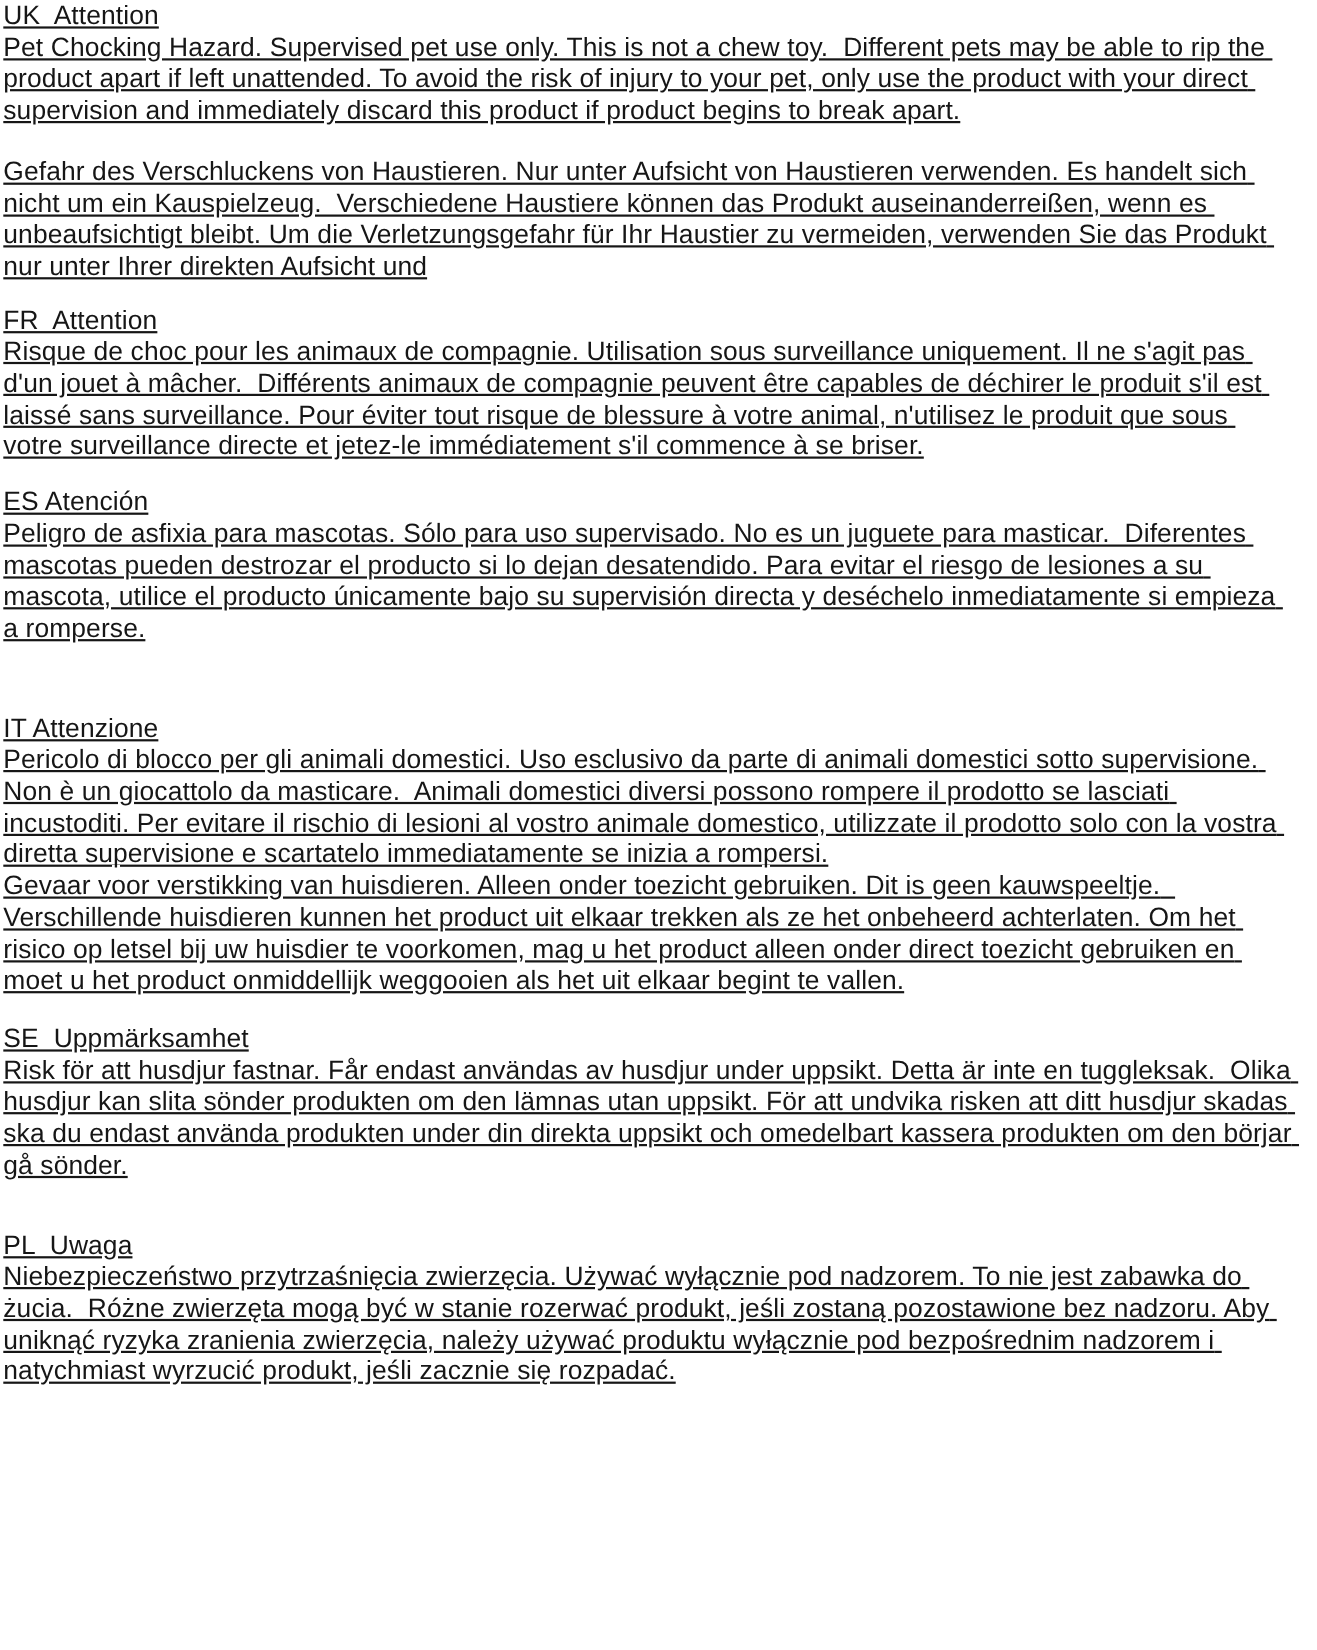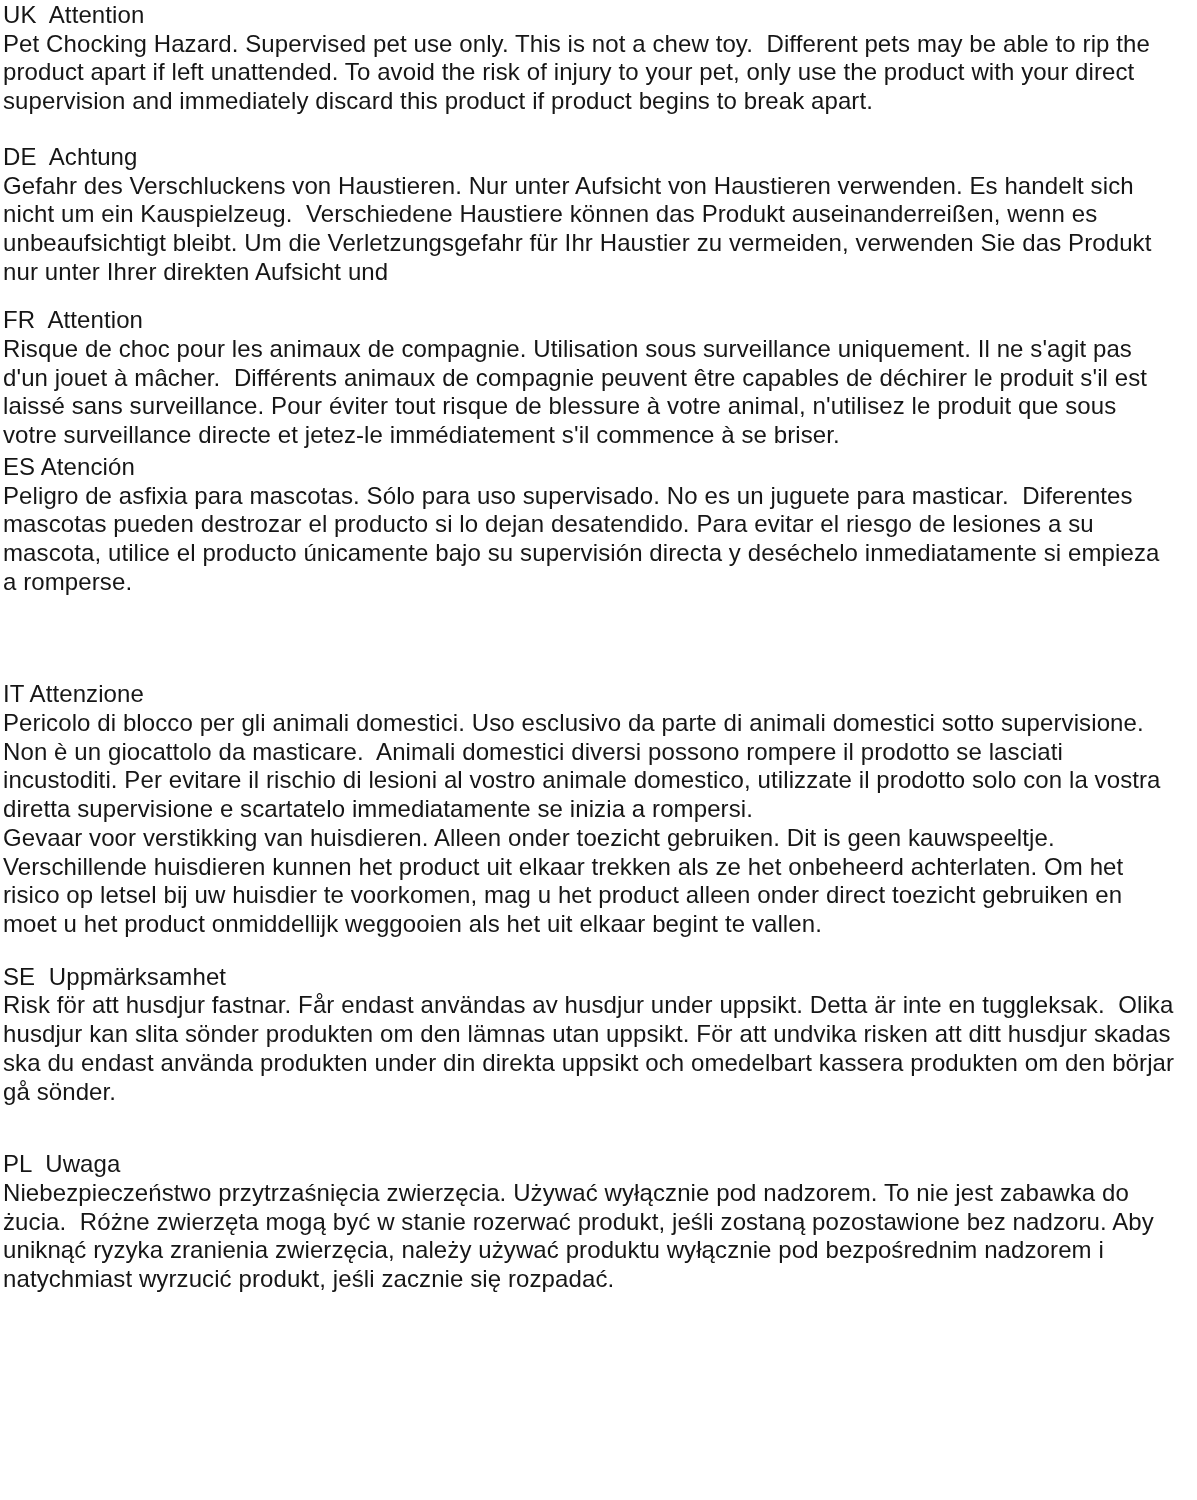--- a/index.html
+++ b/index.html
@@ -14,52 +14,52 @@
     font-family: "Liberation Sans", sans-serif;
     color: #161616;
   }
   .doc {
     box-sizing: border-box;
     width: 1197px;
     padding: 1px 22px 0 3px;
     font-size: 24px;
     line-height: 28.7px;
     letter-spacing: 0.1px;
+    text-decoration: underline;
   }
   .warning-section h2,
   .warning-section p {
     margin: 0;
     padding: 0;
     font-size: 24px;
     font-weight: 400;
     line-height: 28.7px;
     white-space: pre-wrap;
   }
   
   .s-uk { margin-bottom: 27px; }
   .s-de { margin-bottom: 20px; }
-  .s-fr { margin-bottom: 3px; }
-  .s-es { margin-bottom: 84px; }  
+  .s-fr { margin-bottom: 22px; }
+  .s-es { margin-bottom: 62px; }  
   .s-it { }
   .s-nl { margin-bottom: 24px; }
   .s-se { margin-bottom: 44px; }
   .s-pl { margin-bottom: 16px; }
 </style>
 </head>
 <body>
 
 <main class="doc">
 
   <section class="warning-section s-uk">
     <h2>UK  Attention</h2>
     <p>Pet Chocking Hazard. Supervised pet use only. This is not a chew toy.  Different pets may be able to rip the product apart if left unattended. To avoid the risk of injury to your pet, only use the product with your direct supervision and immediately discard this product if product begins to break apart.</p>
   </section>
 
   <section class="warning-section s-de">
-    <h2>DE  Achtung</h2>
     <p>Gefahr des Verschluckens von Haustieren. Nur unter Aufsicht von Haustieren verwenden. Es handelt sich nicht um ein Kauspielzeug.  Verschiedene Haustiere können das Produkt auseinanderreißen, wenn es unbeaufsichtigt bleibt. Um die Verletzungsgefahr für Ihr Haustier zu vermeiden, verwenden Sie das Produkt nur unter Ihrer direkten Aufsicht und</p>
   </section>
 
   <section class="warning-section s-fr">
     <h2>FR  Attention</h2>
     <p>Risque de choc pour les animaux de compagnie. Utilisation sous surveillance uniquement. Il ne s'agit pas d'un jouet à mâcher.  Différents animaux de compagnie peuvent être capables de déchirer le produit s'il est laissé sans surveillance. Pour éviter tout risque de blessure à votre animal, n'utilisez le produit que sous votre surveillance directe et jetez-le immédiatement s'il commence à se briser.</p>
   </section>
 
   <section class="warning-section s-es">
     <h2>ES Atención</h2>

